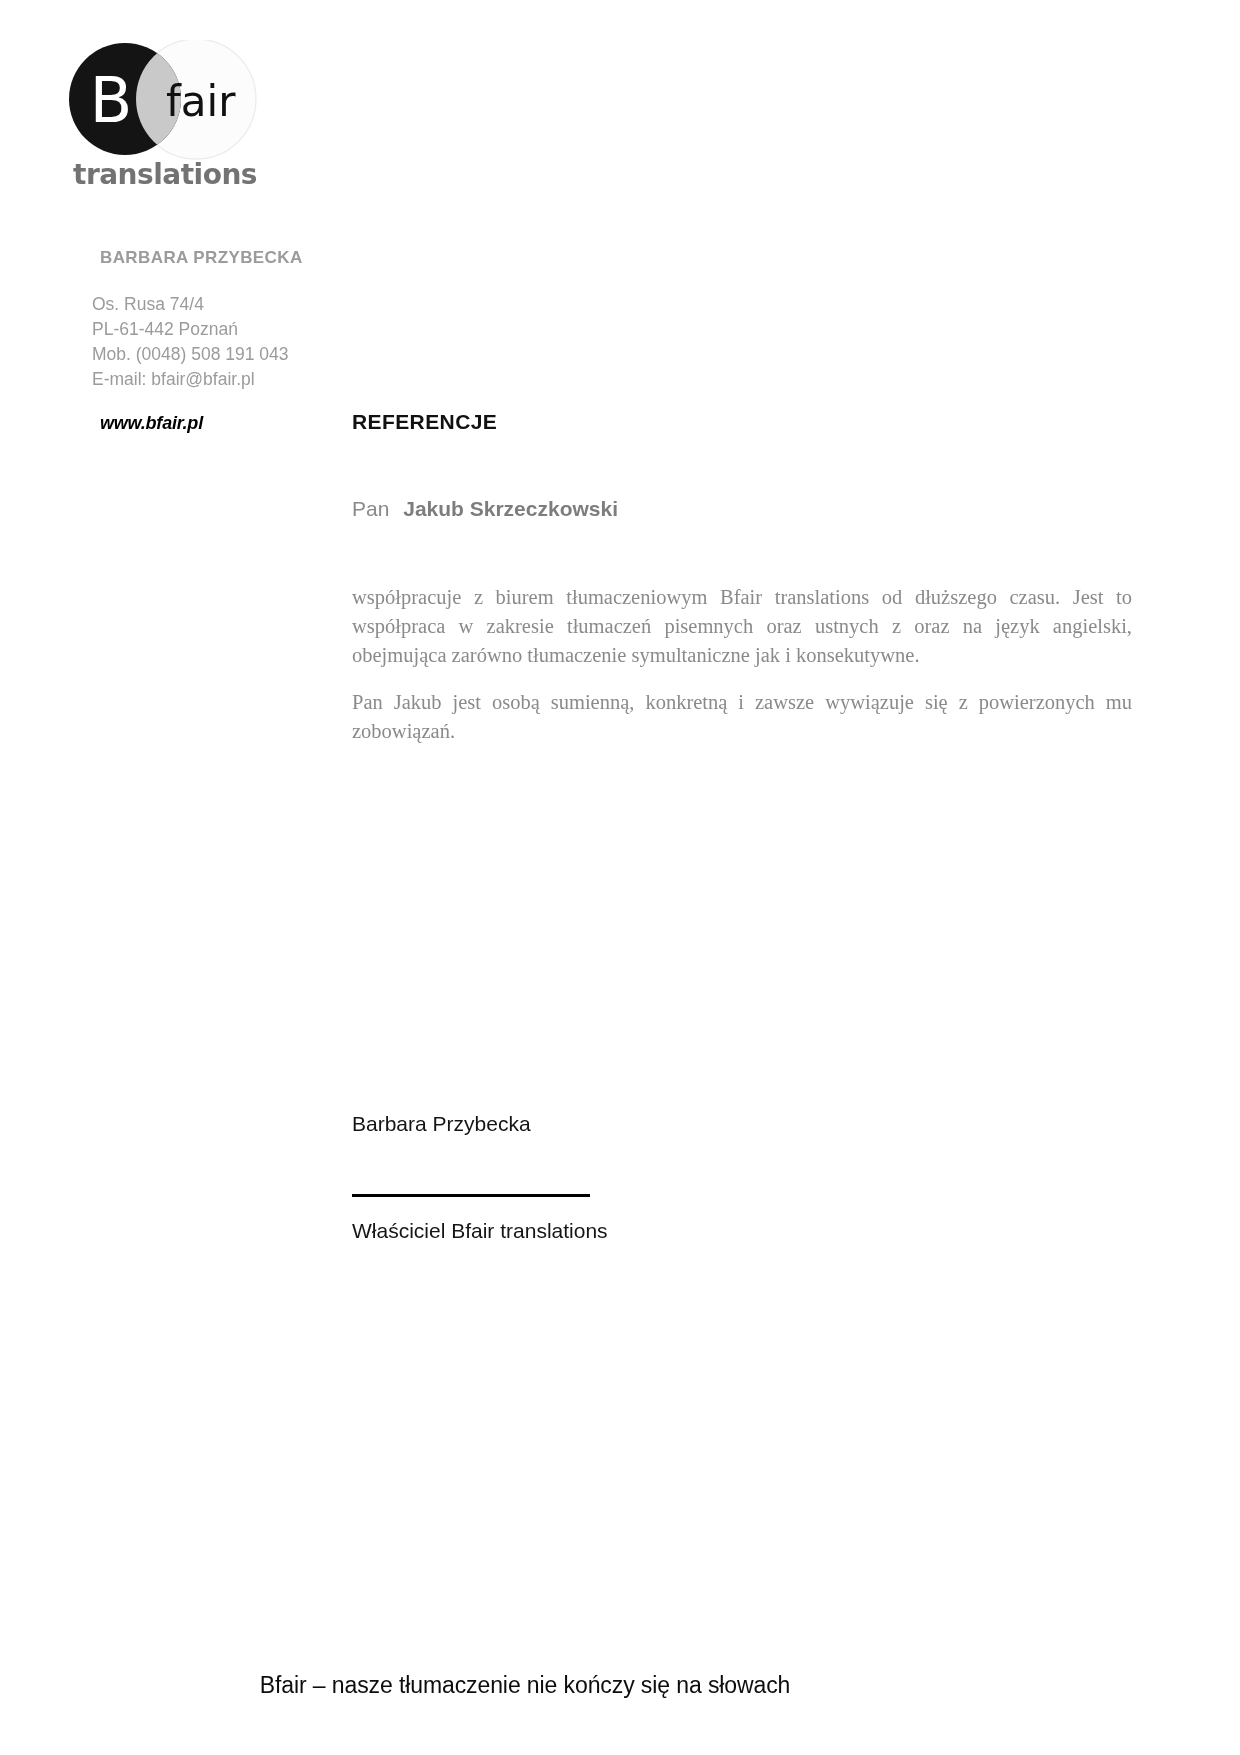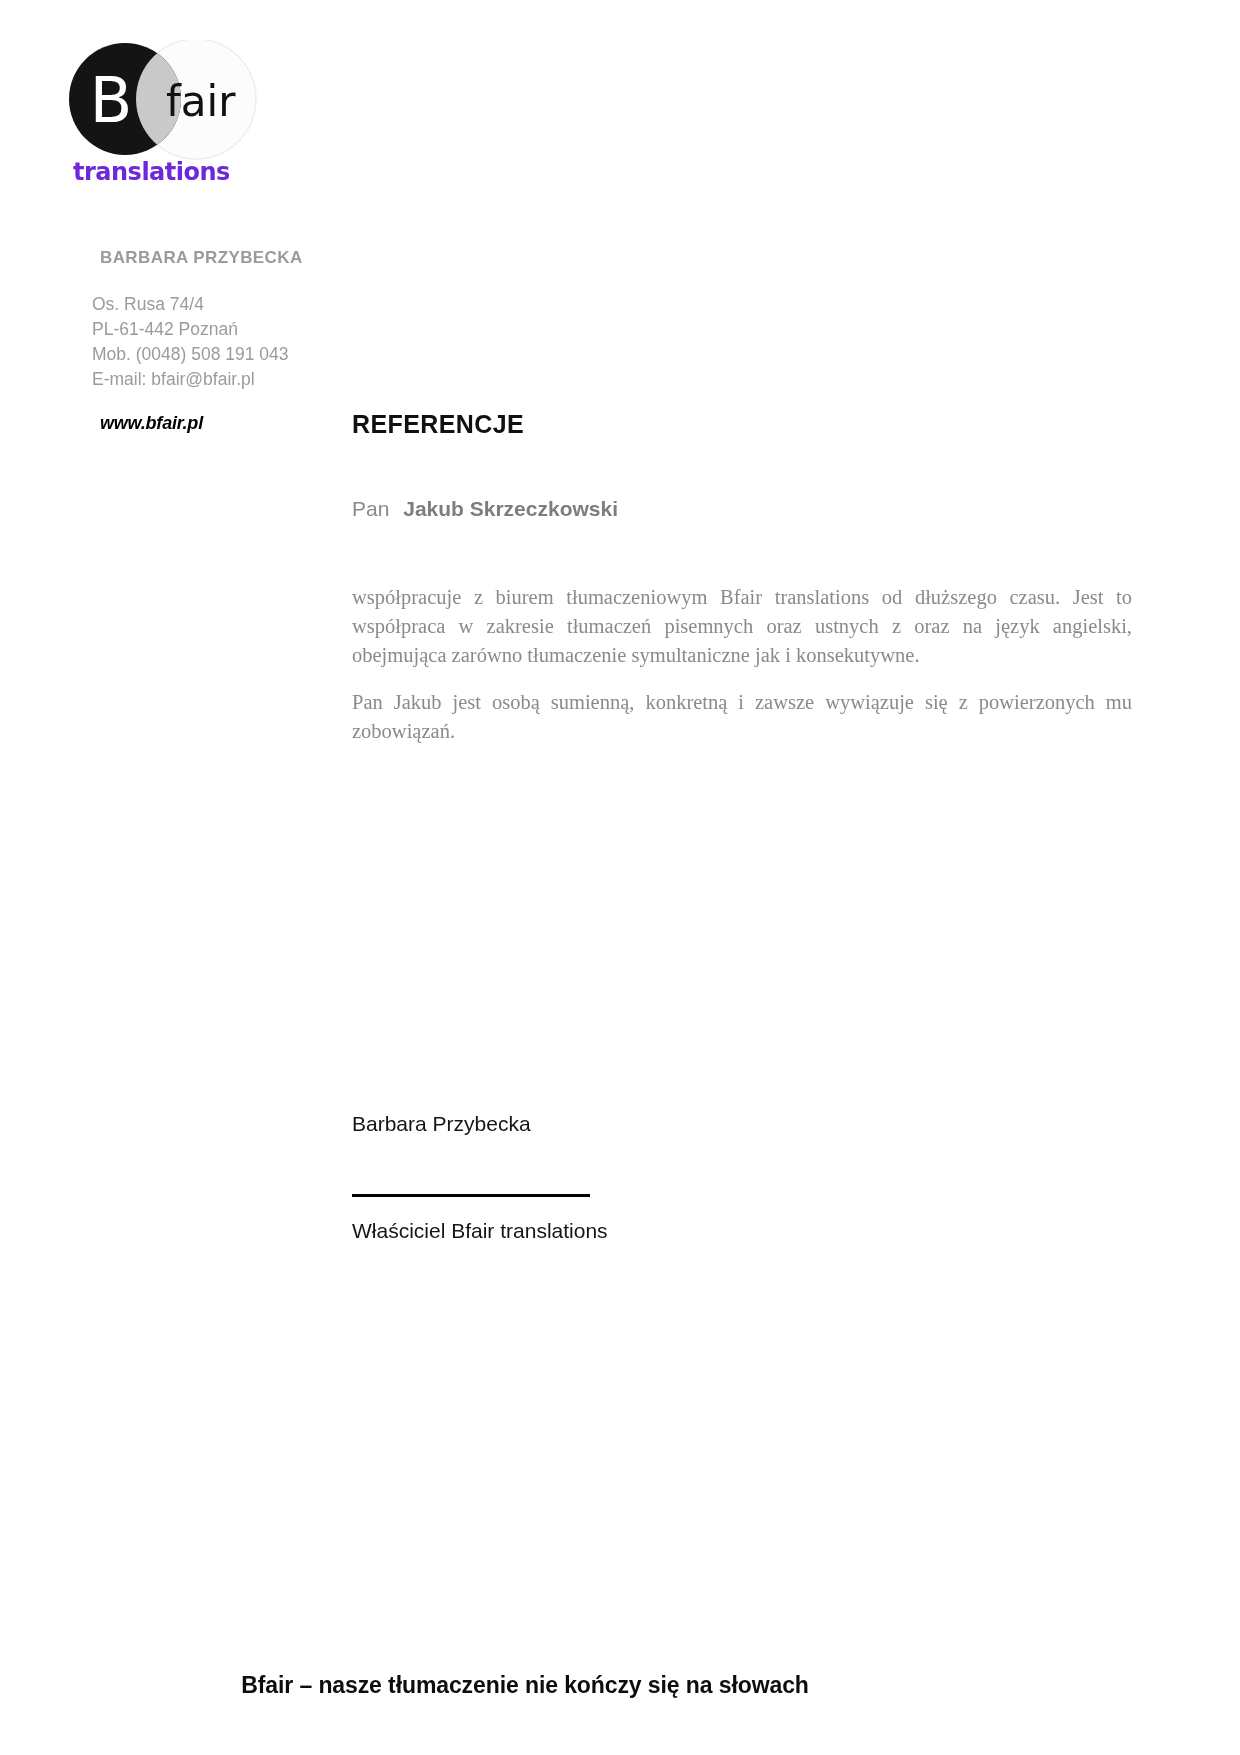--- a/index.html
+++ b/index.html
@@ -32,24 +32,24 @@
     left: 0;
     top: 0;
     width: 195px;
     height: 122px;
   }
   .logo-wordmark {
     position: absolute;
     left: 5px;
     top: 118px;
     font-family: "DejaVu Sans", sans-serif;
-    font-size: 24px;
+    font-size: 28px;
     font-weight: 700;
     letter-spacing: -0.5px;
-    color: #6d28d9;
+    color: #737373;
     white-space: nowrap;
   }
 
   
   .sender-name {
     position: absolute;
     left: 100px;
     top: 248px;
     font-family: "Liberation Sans", sans-serif;
     font-size: 17px;
@@ -84,21 +84,21 @@
     white-space: nowrap;
     font-style: italic;
   }
 
   
   .doc-title {
     position: absolute;
     left: 352px;
     top: 410px;
     font-family: "Liberation Sans", sans-serif;
-    font-size: 25px;
+    font-size: 21px;
     font-weight: 700;
     letter-spacing: 0.4px;
     color: #111111;
     white-space: nowrap;
   }
   .recipient {
     position: absolute;
     left: 352px;
     top: 497px;
     font-family: "Liberation Sans", sans-serif;
@@ -163,21 +163,21 @@
 
   
   .footer-tagline {
     position: absolute;
     left: 0;
     top: 1672px;
     width: 1050px;
     text-align: center;
     font-family: "Liberation Sans", sans-serif;
     font-size: 23px;
-    font-weight: 700;
+    font-weight: 400;
     letter-spacing: -0.1px;
     color: #0d0d0d;
     white-space: nowrap;
   }
 </style>
 </head>
 <body>
 
 <div class="page">
 

